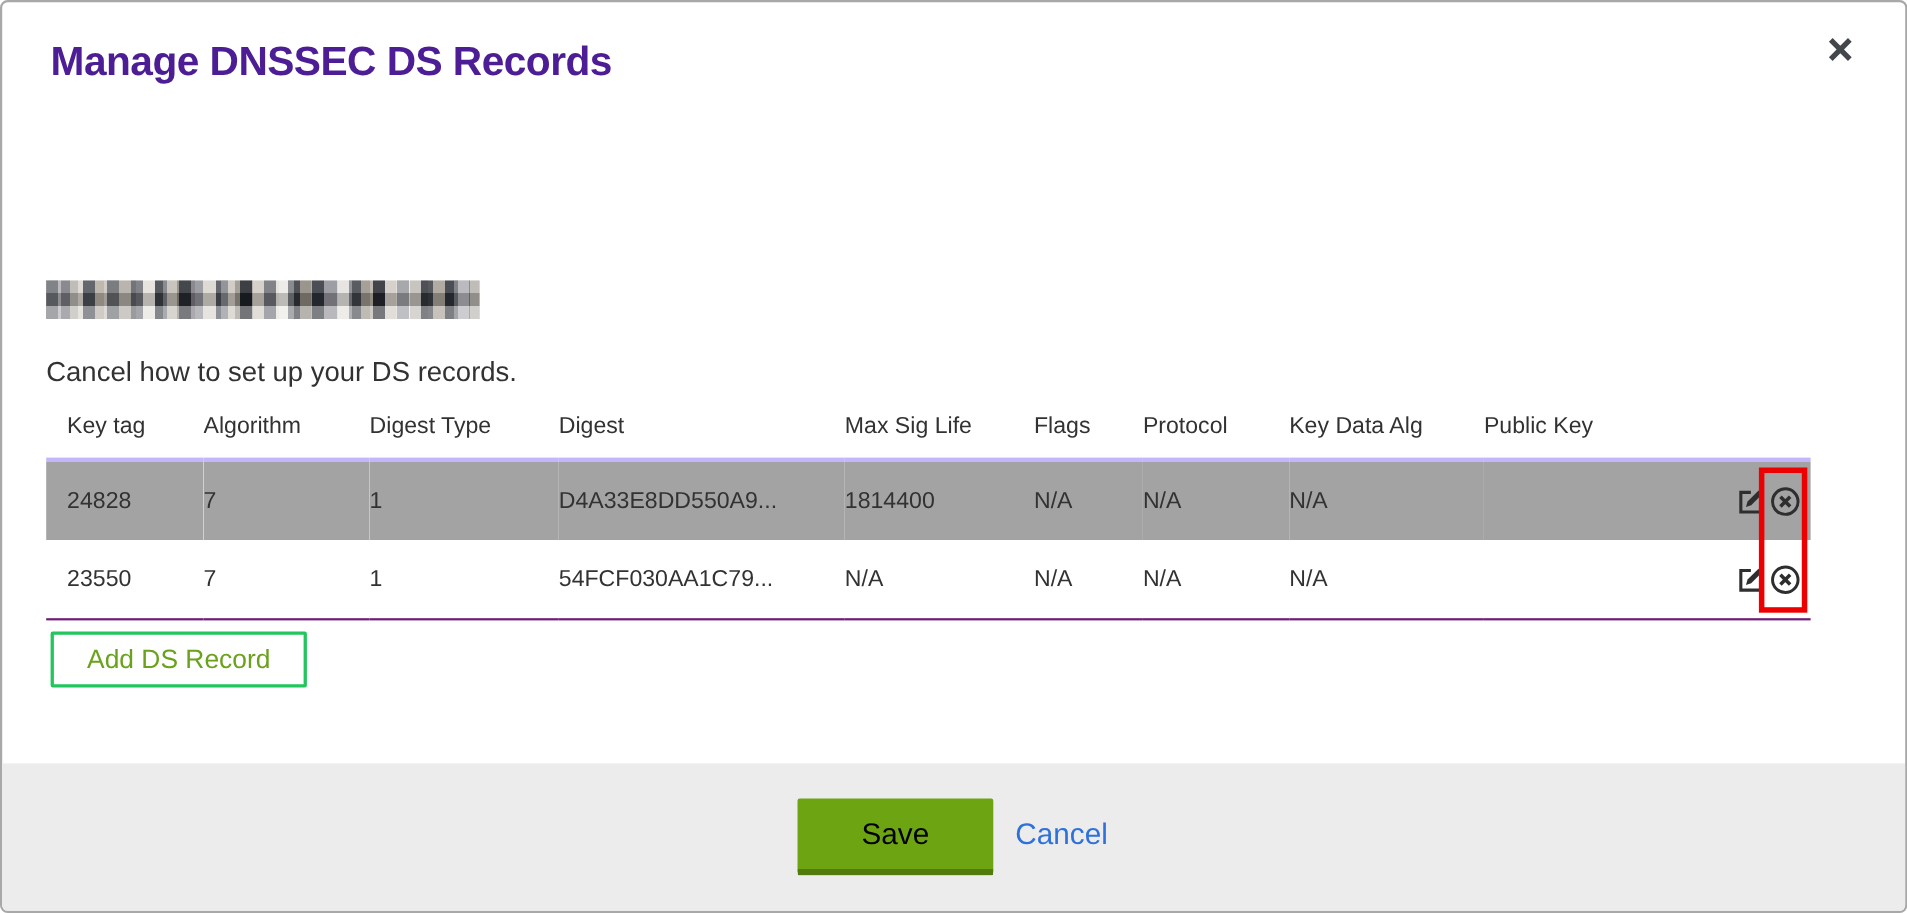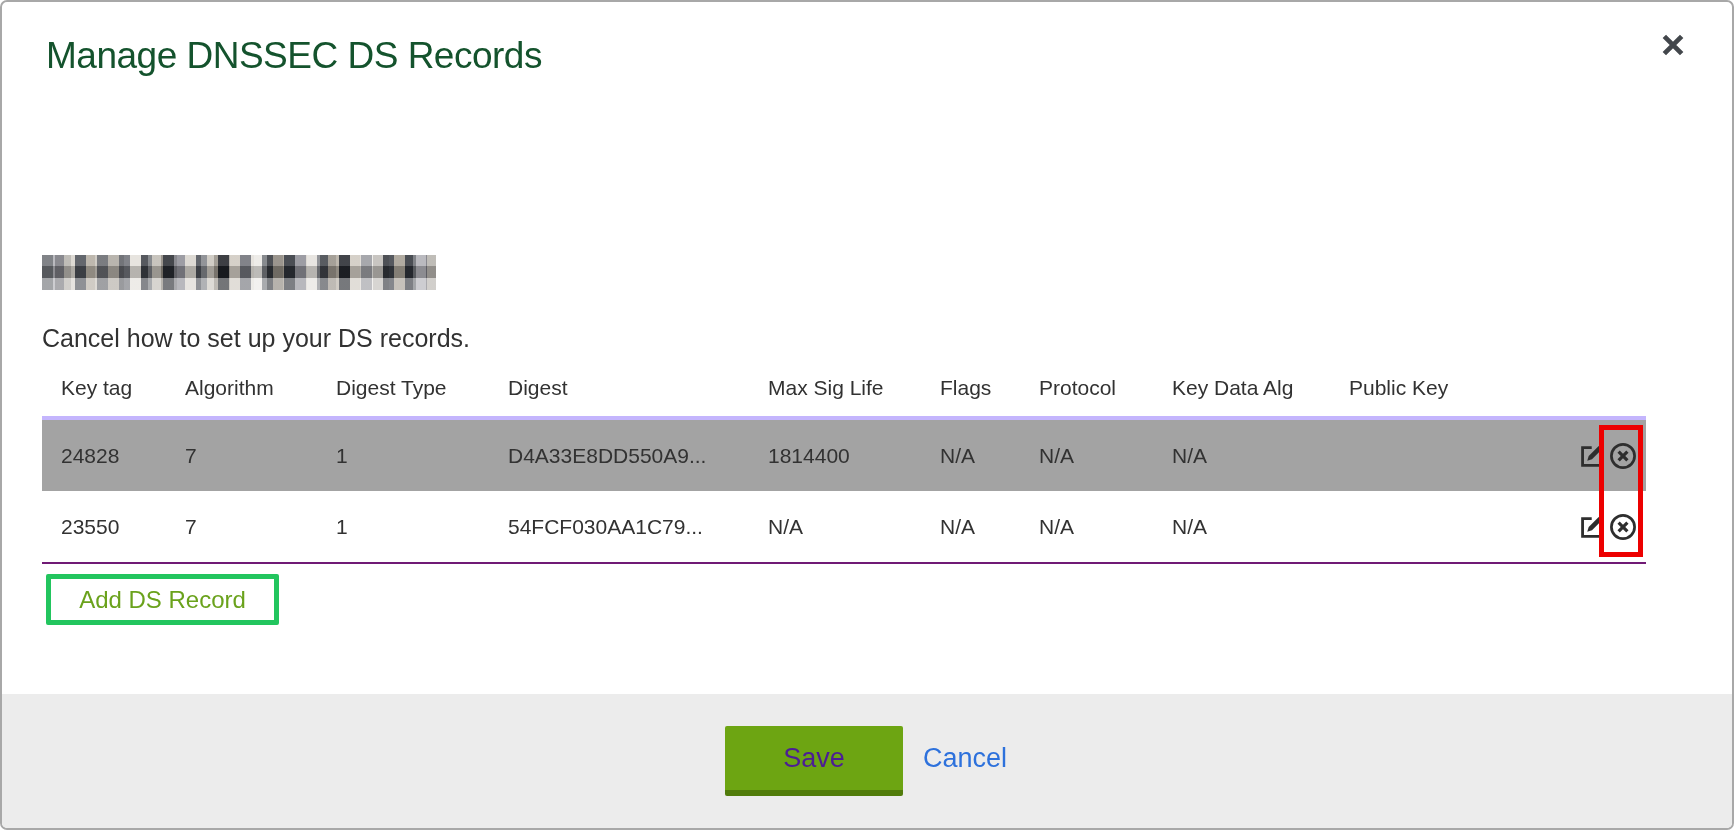--- a/index.html
+++ b/index.html
@@ -15,23 +15,23 @@
     overflow: hidden;
     font-family: "Liberation Sans", sans-serif;
     color: #323232;
   }
 
   .title {
     position: absolute;
     left: 44px;
     top: 33px;
     font-size: 37px;
-    font-weight: 400;
+    font-weight: 700;
     letter-spacing: -0.5px;
-    color: #14532d;
+    color: #4c1d95;
     margin: 0;
   }
 
   .close-btn {
     position: absolute;
     right: 44px;
     top: 28px;
     width: 30px;
     height: 30px;
     background: none;
@@ -132,21 +132,21 @@
     pointer-events: none;
   }
 
   .add-btn {
     position: absolute;
     left: 44px;
     top: 572px;
     width: 233px;
     height: 51px;
     background: #ffffff;
-    border: 5px solid #22c55e;
+    border: 3px solid #22c55e;
     border-radius: 2px;
     color: #6aa21c;
     font-size: 24px;
     font-family: "Liberation Sans", sans-serif;
     cursor: pointer;
   }
 
   .footer {
     position: absolute;
     left: 0;
@@ -158,21 +158,21 @@
   .save-btn {
     position: absolute;
     left: 723px;
     top: 32px;
     width: 178px;
     height: 70px;
     background: #6da512;
     border: none;
     border-bottom: 6px solid #517c0b;
     border-radius: 2px;
-    color: #4c1d95;
+    color: #000000;
     font-size: 27px;
     font-family: "Liberation Sans", sans-serif;
     cursor: pointer;
   }
   .cancel-link {
     position: absolute;
     left: 921px;
     top: 32px;
     height: 64px;
     line-height: 64px;

